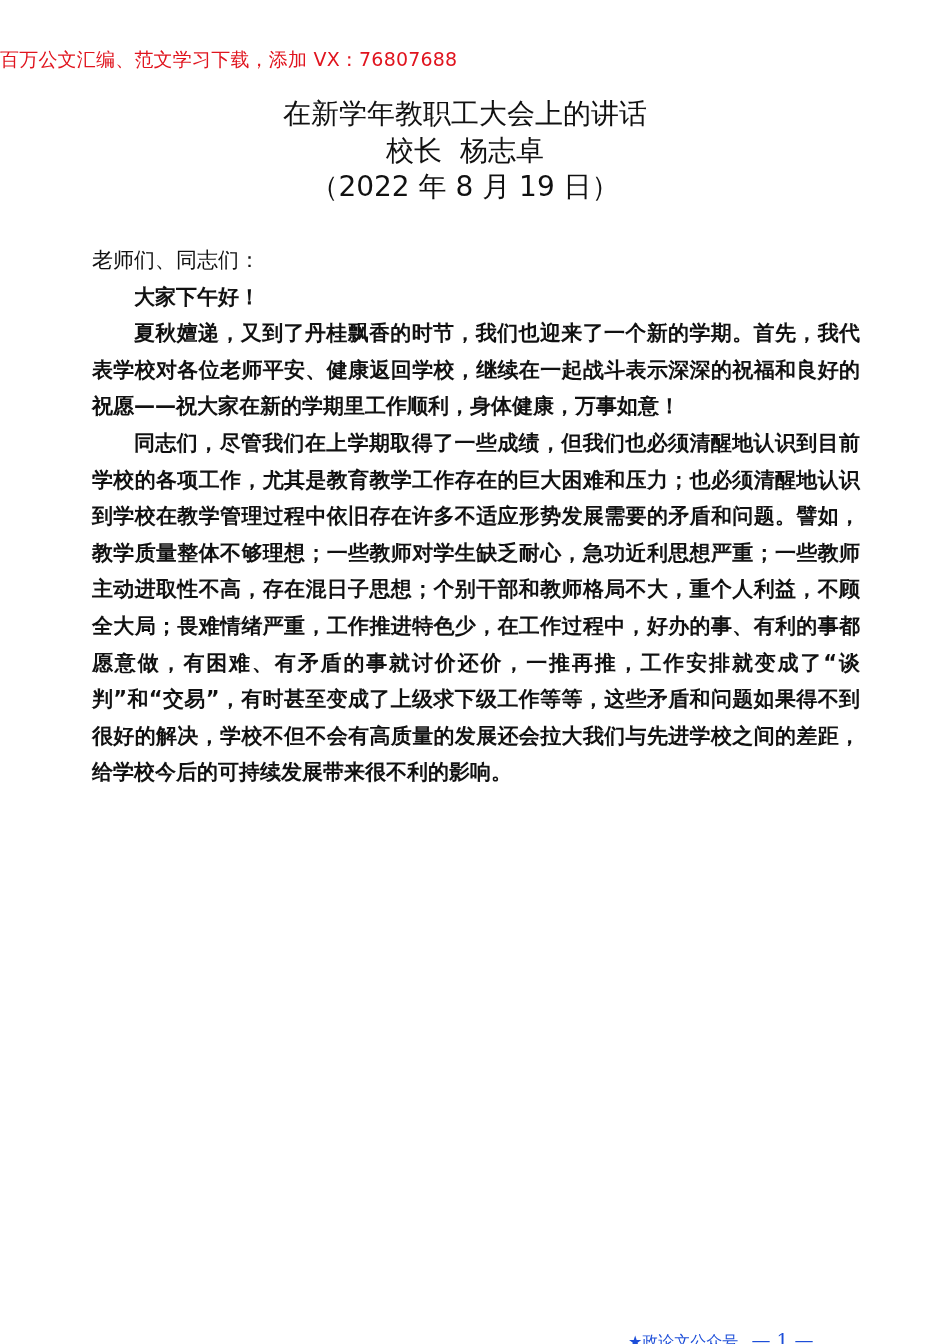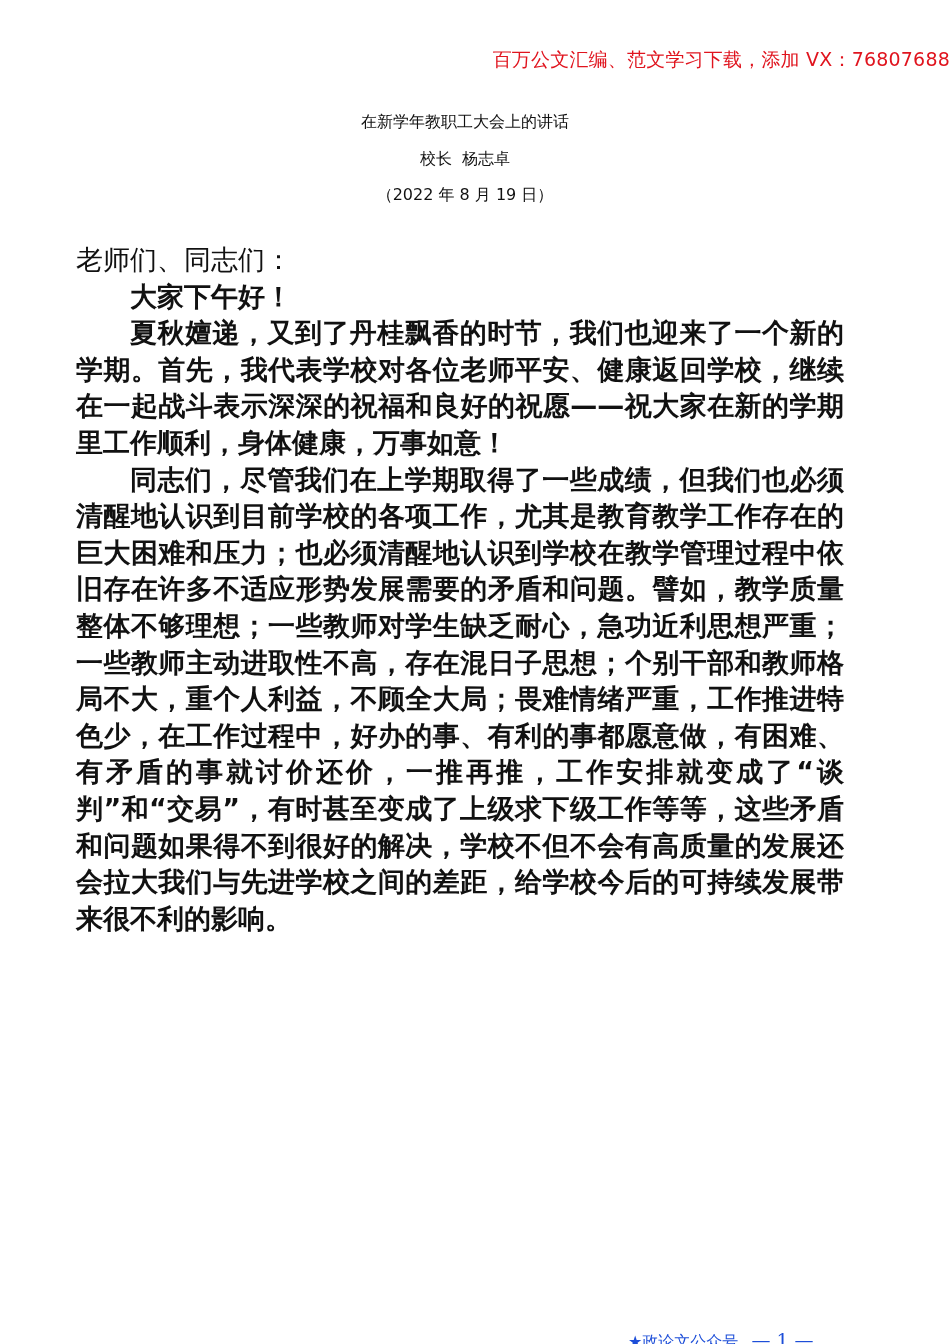--- a/index.html
+++ b/index.html
@@ -1,23 +1,23 @@
 <!DOCTYPE html>
 <html><head>
 <meta charset="utf-8">
 <style>
   html, body { margin: 0; padding: 0; background: #ffffff; }
   body { width: 950px; height: 1344px; position: relative; overflow: hidden;
          font-family: "DejaVu Sans", "Liberation Sans", sans-serif; color: #111111; }
-  .banner { position: absolute; top: 44px; left: 0; width: 950px; text-align: right;
+  .banner { position: absolute; top: 44px; left: 0; width: 950px; text-align: left;
             font-size: 19px; color: #e0141e; letter-spacing: 0.2px; line-height: 30px; }
-  .title-block { position: absolute; top: 104px; left: 0; width: 930px; text-align: center;
-                 font-size: 16px; line-height: 36.5px; color: #111; }
-  .body-text { position: absolute; top: 242px; left: 76px; width: 768px;
-               font-size: 27px; line-height: 36.6px; color: #111; }
+  .title-block { position: absolute; top: 96px; left: 0; width: 930px; text-align: center;
+                 font-size: 28px; line-height: 36.5px; color: #111; }
+  .body-text { position: absolute; top: 242px; left: 92px; width: 768px;
+               font-size: 21px; line-height: 36.6px; color: #111; }
   .body-text p { margin: 0; text-align: justify; text-align-last: left; }
   .body-text p.indent { text-indent: 2em; font-weight: bold; }
   .footer { position: absolute; top: 1328px; left: 628px; font-size: 16px; color: #1d4ed8;
             line-height: 24px; white-space: nowrap; }
   .footer .pg { font-family: "DejaVu Serif", "Liberation Serif", serif; font-size: 19px; margin-left: 8px; }
 </style>
 </head>
 <body>
 
 <div class="banner">百万公文汇编、范文学习下载，添加 VX：76807688</div>

